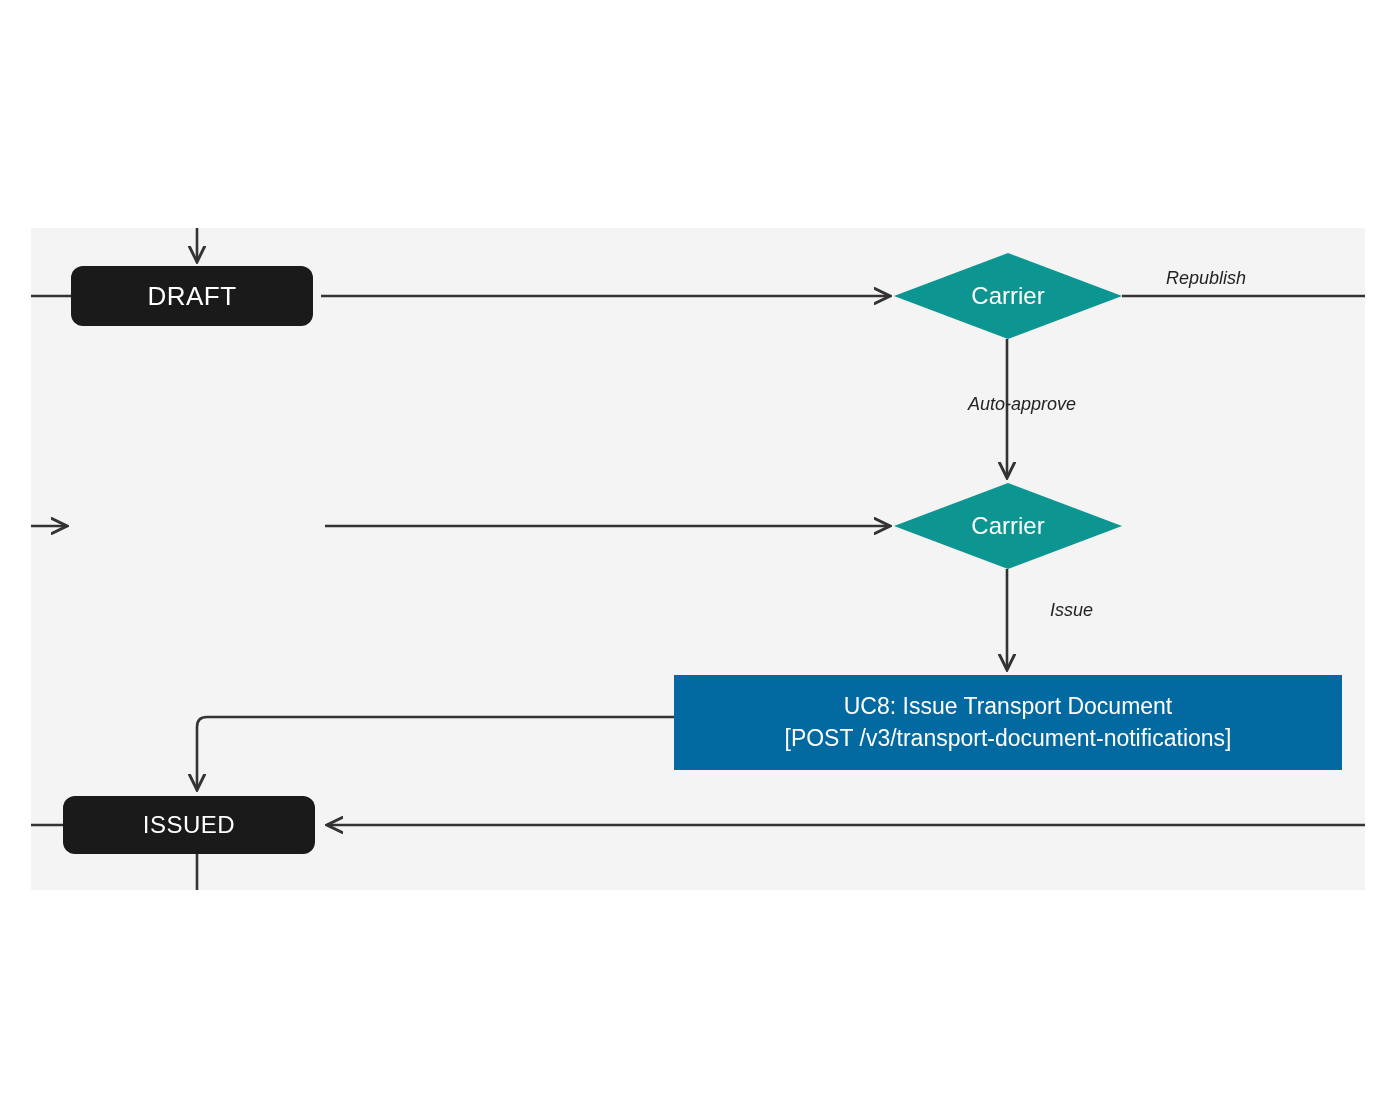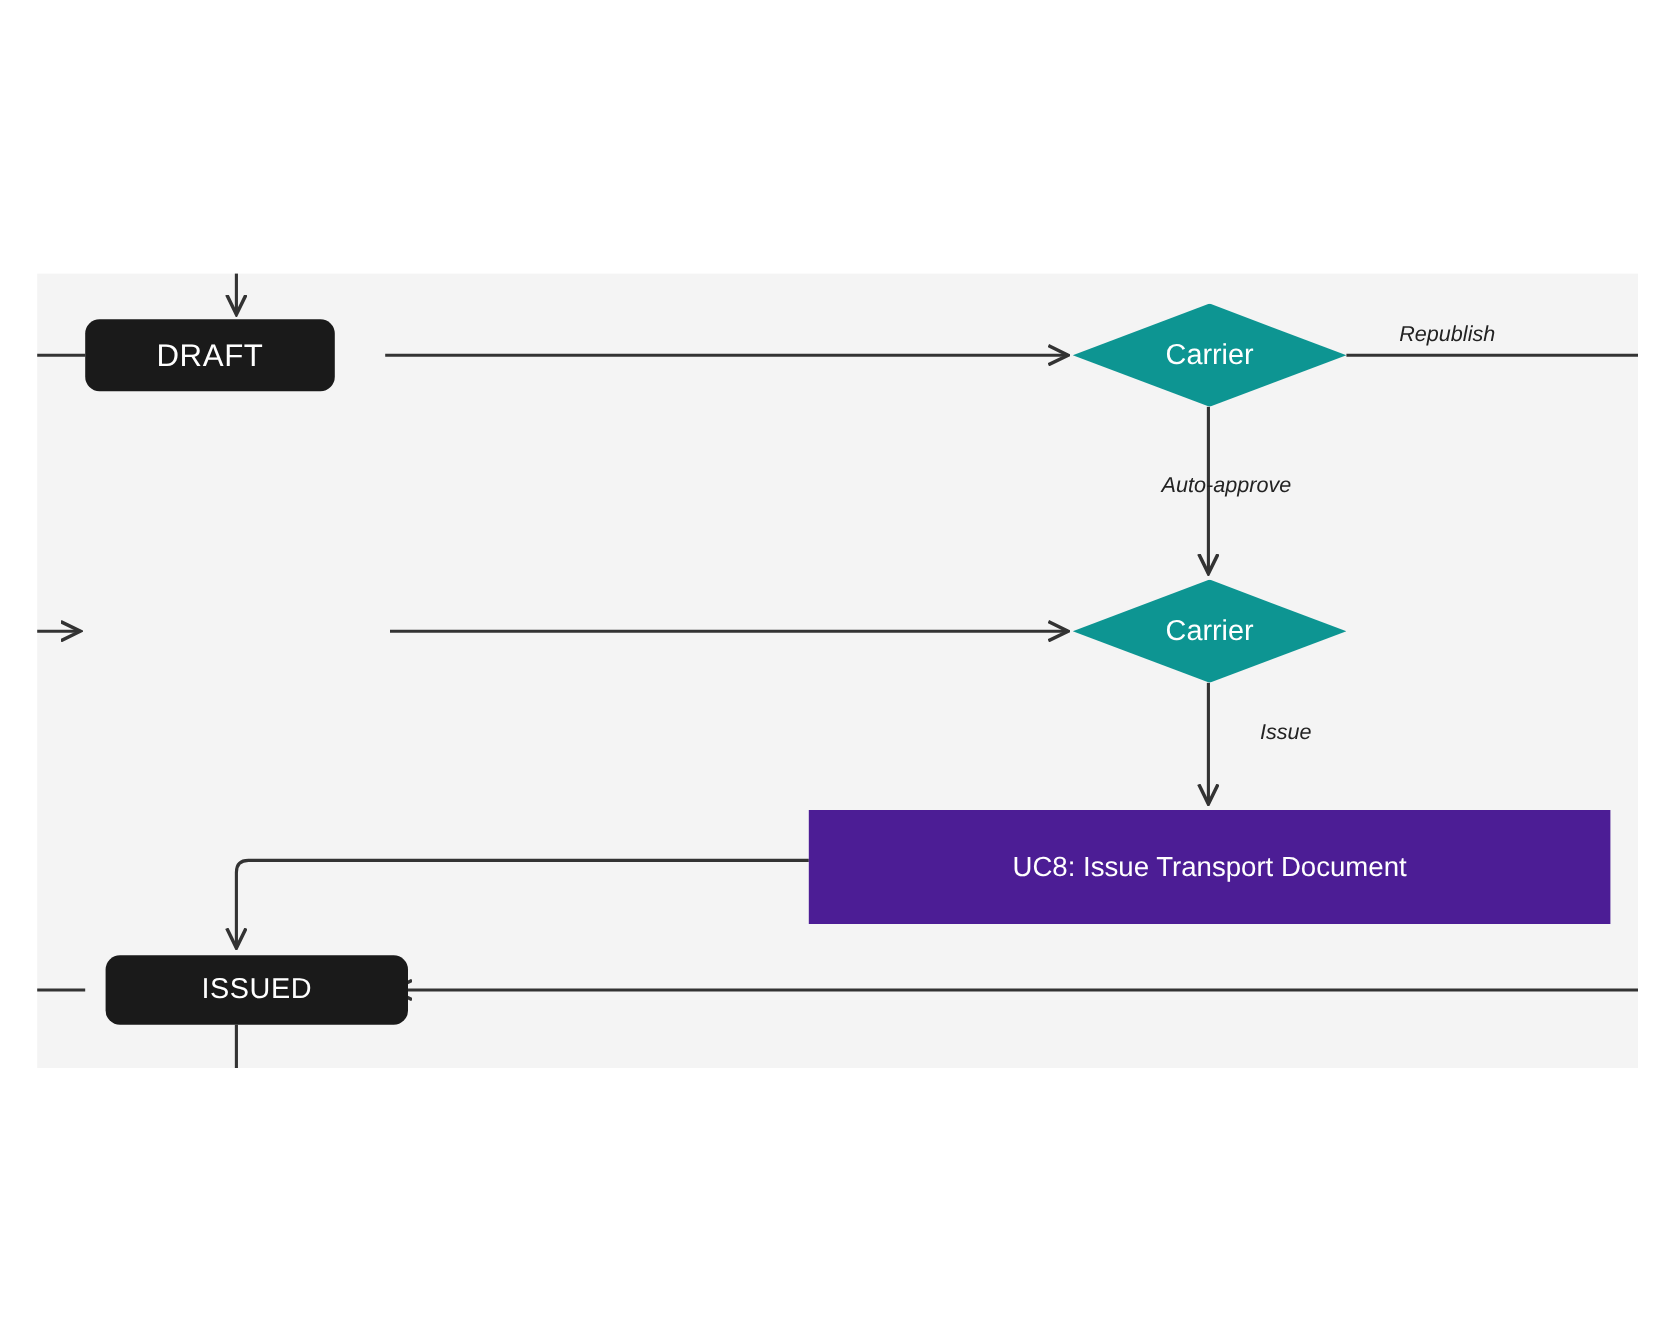--- a/index.html
+++ b/index.html
@@ -40,23 +40,23 @@
     background: #1a1a1a;
     border-radius: 12px;
     color: #ffffff;
     display: flex;
     align-items: center;
     justify-content: center;
     font-size: 26px;
     letter-spacing: 0.5px;
     font-family: "Liberation Sans", sans-serif;
   }
-  #node-draft   { left: 71px;  top: 266px; width: 208px; height: 60px; }
+  #node-draft   { left: 71px;  top: 266px; width: 242px; height: 60px; }
   #node-approved{ left: 71px;  top: 496px; width: 254px; height: 60px; }
-  #node-issued  { left: 88px;  top: 796px; width: 252px; height: 58px; font-size: 24px; }
+  #node-issued  { left: 63px;  top: 796px; width: 252px; height: 58px; font-size: 24px; }
 
   .decision-node {
     position: absolute;
     width: 228px;
     height: 86px;
     color: #ffffff;
     font-size: 24px;
     display: flex;
     align-items: center;
     justify-content: center;
@@ -150,22 +150,23 @@
   </div>
 
   <div class="decision-node" id="node-carrier-1" style="background:#0d9592;">
     <span>Carrier</span>
   </div>
 
   <div class="decision-node" id="node-carrier-2" style="background:#0d9592;">
     <span>Carrier</span>
   </div>
 
-  <div class="action-node" id="node-uc8" style="background:#4c1d95;">
+  <div class="action-node" id="node-uc8" style="background:#0369a1;">
     <span class="action-line">UC8: Issue Transport Document</span>
+    <span class="action-line">[POST /v3/transport-document-notifications]</span>
   </div>
 
   <div class="edge-label" id="label-republish">Republish</div>
 
   <div class="edge-label" id="label-autoapprove">Auto-approve</div>
 
   <div class="edge-label" id="label-issue">Issue</div>
 
 </div>
 

